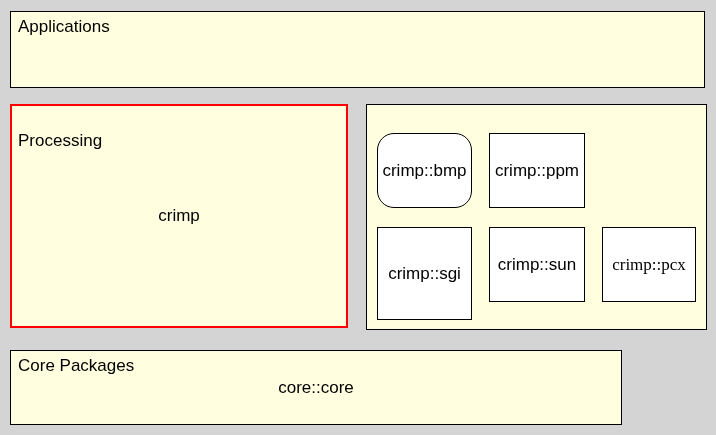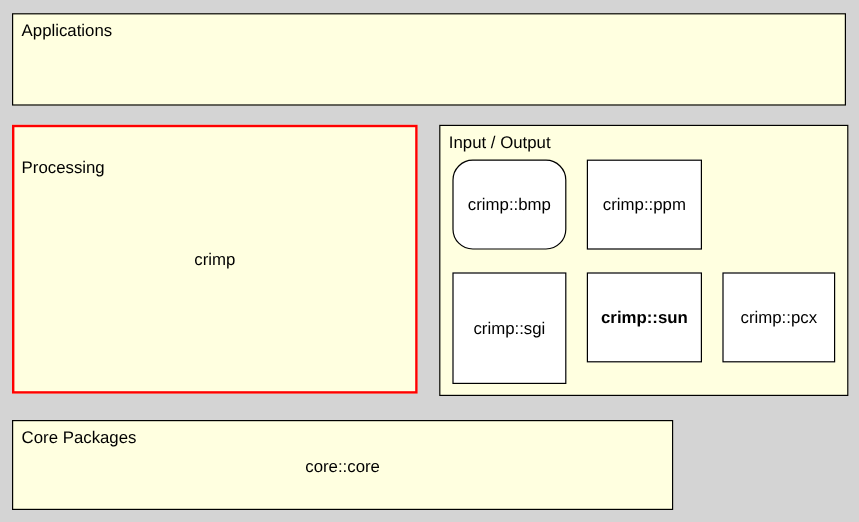--- a/index.html
+++ b/index.html
@@ -9,21 +9,21 @@
   body {
     background: #d4d4d4;
     font-family: "Liberation Sans", sans-serif;
     color: #000000;
   }
   .canvas {
     position: relative;
     width: 716px;
     height: 435px;
     background: #d4d4d4;
-    font-size: 14px;
+    font-size: 17px;
     overflow: hidden;
   }
   .cluster {
     position: absolute;
     background: #ffffe0;
     border: 1px solid #000000;
     box-sizing: border-box;
     display: flex;
     align-items: center;
     justify-content: center;
@@ -54,21 +54,21 @@
   }
   #cluster-io {
     left: 366px;
     top: 104px;
     width: 341px;
     height: 226px;
   }
   #cluster-core {
     left: 10px;
     top: 350px;
-    width: 551px;
+    width: 612px;
     height: 75px;
     text-align: center;
   }
   .center-node {
     white-space: nowrap;
   }
   .node {
     position: absolute;
     background: #ffffff;
     border: 1px solid #000000;
@@ -78,39 +78,38 @@
     align-items: center;
     justify-content: center;
     text-align: center;
     line-height: 25px;
     white-space: nowrap;
   }
   #node-bmp { left: 10px;  top: 28px;  width: 95px; height: 75px; border-radius: 17px; }
   #node-pnm { left: 122px; top: 28px;  width: 96px; height: 75px; }
   #node-tk  { left: 235px; top: 28px;  width: 94px; height: 75px; }
   #node-sgi { left: 10px;  top: 122px; width: 95px; height: 93px; }
-  #node-sun { left: 122px; top: 122px; width: 96px; height: 75px; font-weight: bold; }
-  #node-pcx { left: 235px; top: 122px; width: 94px; height: 75px; }
+  #node-sun { left: 122px; top: 122px; width: 96px; height: 75px; }
+  #node-pcx { left: 235px; top: 122px; width: 94px; height: 75px; font-family: Liberation Serif, serif; }
 </style>
 </head>
 <body>
 
 <div class="canvas">
 
   <div class="cluster" id="cluster-applications">
     <span class="cluster-label">Applications</span>
   </div>
 
   <div class="cluster" id="cluster-processing">
     <span class="cluster-label">Processing</span>
     <span class="center-node">crimp</span>
   </div>
 
   <div class="cluster" id="cluster-io">
-    <span class="cluster-label">Input / Output</span>
 
     <div class="node" id="node-bmp">
       <span>crimp::bmp</span>
     </div>
 
     <div class="node" id="node-pnm">
       <span>crimp::ppm</span>
     </div>
 
 

